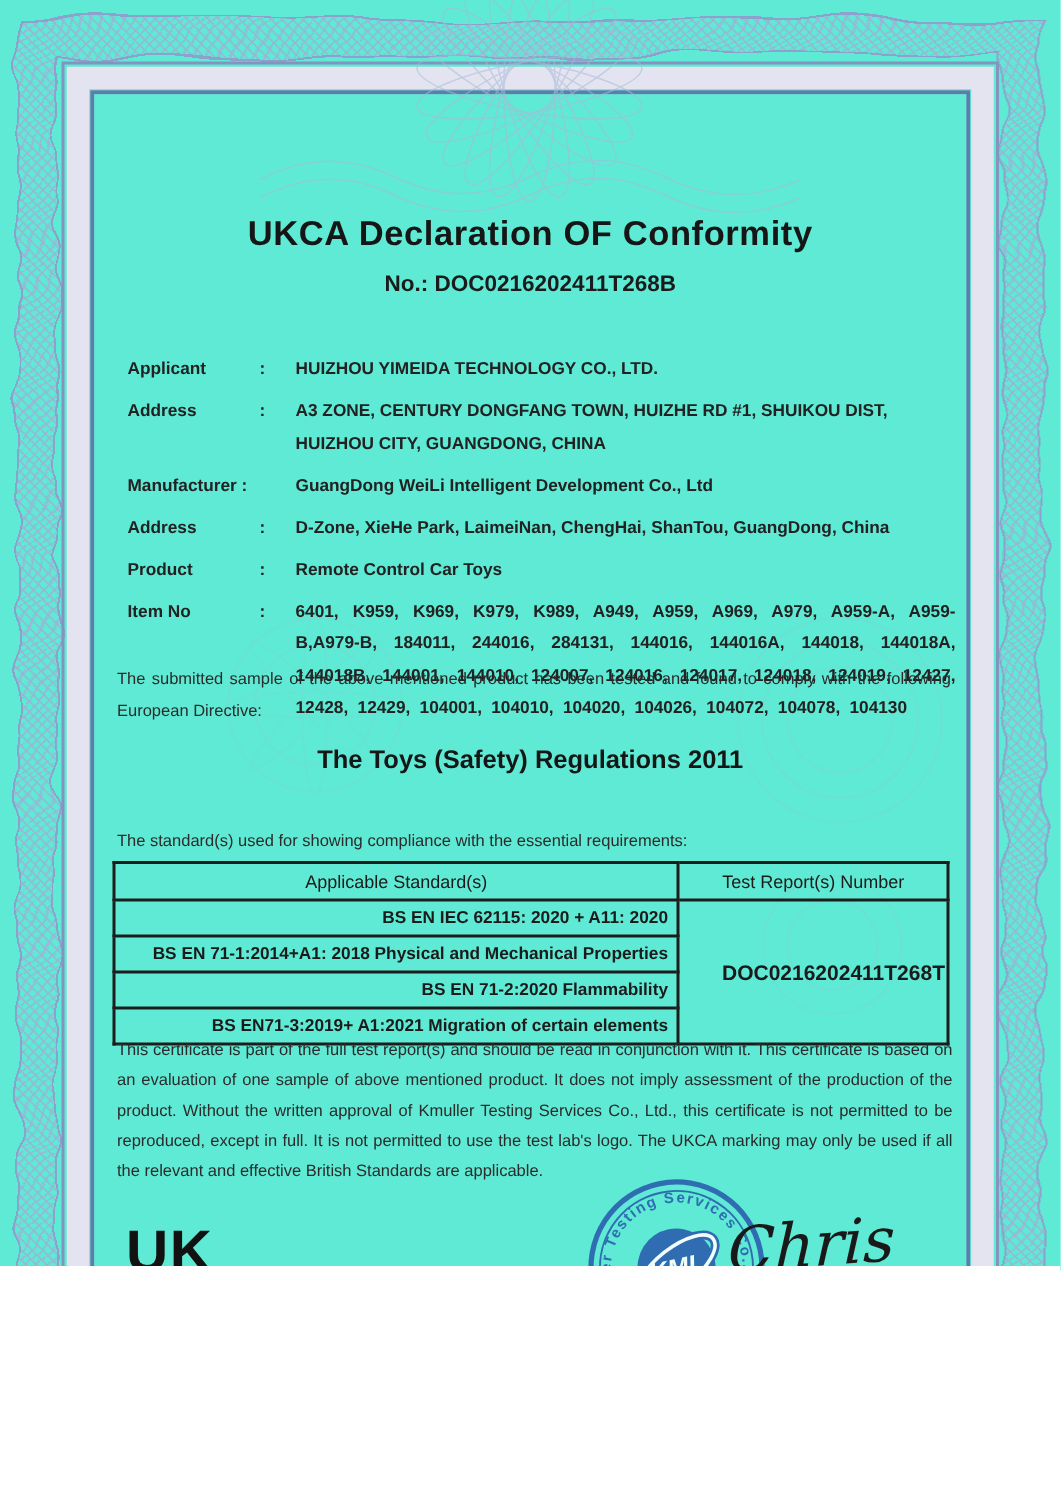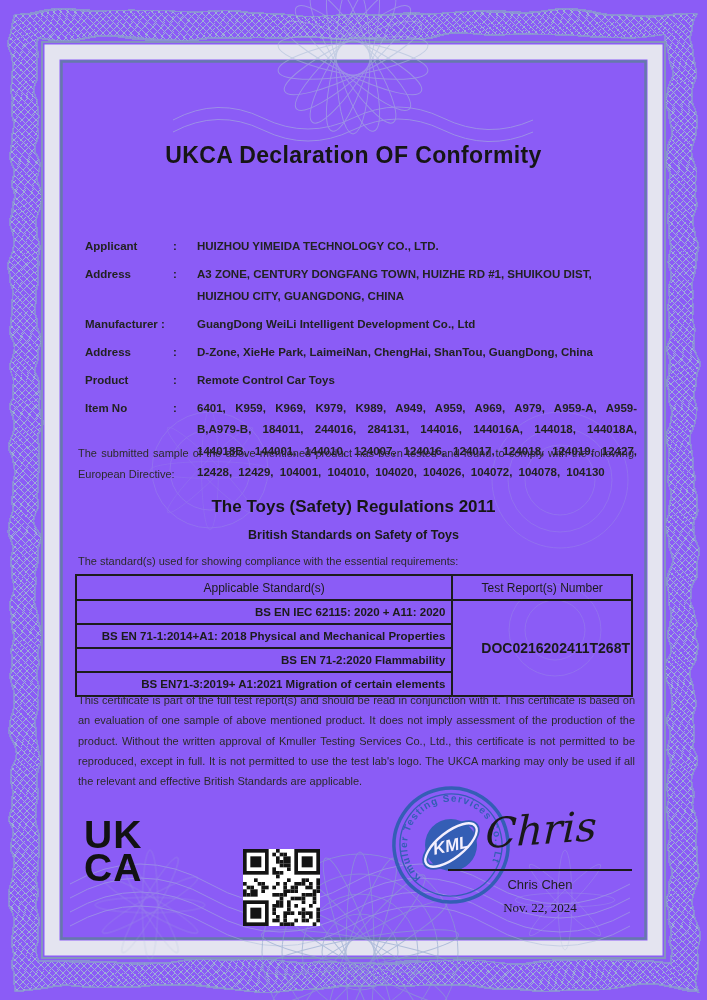--- a/index.html
+++ b/index.html
@@ -1,19 +1,19 @@
 <!DOCTYPE html>
 <html><head>
 <meta charset="utf-8">
 <style>
   html,body{margin:0;padding:0;}
   body{background:#ffffff;}
   .page{
-    position:relative;width:707px;height:1000px;overflow:hidden;
-    background:#8b5cf6;font-family:"Liberation Sans",sans-serif;color:#1f1f1f;text-decoration:underline;
+    position:relative;width:707px;height:844px;overflow:hidden;
+    background:#5eead4;font-family:"Liberation Sans",sans-serif;color:#1f1f1f;text-decoration:underline;
   }
   .decor{position:absolute;left:0;top:0;z-index:0;}
   .content{position:absolute;z-index:2;}
   .center{text-align:center;}
   .doc-title{left:65px;top:142px;width:577px;font-size:23px;font-weight:bold;letter-spacing:.4px;color:#161616;}
   .doc-no{left:65px;top:181px;width:577px;font-size:15px;font-weight:bold;color:#1b1b1b;}
   .details{left:85px;top:221px;width:552px;margin-top:15px;}
   .drow{display:grid;grid-template-columns:88px 24px 1fr;margin-bottom:6.5px;}
   .dlabel,.dcolon,.dvalue{font-weight:bold;font-size:11.5px;line-height:21.5px;color:#222;}
   .drow-item .dvalue{text-align:justify;word-spacing:3px;}
@@ -136,20 +136,21 @@
       <use href="#petal" transform="rotate(60)"></use>
         <use href="#petal" transform="rotate(80)"></use>
       <use href="#petal" transform="rotate(100)"></use>
         <use href="#petal" transform="rotate(120)"></use>
       <use href="#petal" transform="rotate(140)"></use>
         <use href="#petal" transform="rotate(160)"></use>
     </g>
   </svg>
 
   <div class="content doc-title center">UKCA Declaration OF Conformity</div>
+  <div class="content doc-no center">No.: DOC0216202411T268B</div>
 
   <div class="content details">
     <div class="drow">
       <span class="dlabel">Applicant</span>
         <span class="dcolon">:</span>
         <span class="dvalue">HUIZHOU YIMEIDA TECHNOLOGY CO., LTD.</span>
     </div>
     <div class="drow">
       <span class="dlabel">Address</span>
         <span class="dcolon">:</span>
@@ -173,21 +174,20 @@
     <div class="drow drow-item">
       <span class="dlabel">Item No</span>
         <span class="dcolon">:</span>
         <span class="dvalue">6401, K959, K969, K979, K989, A949, A959, A969, A979, A959-A, A959-B,A979-B, 184011, 244016, 284131, 144016, 144016A, 144018, 144018A, 144018B, 144001, 144010, 124007, 124016, 124017, 124018, 124019, 12427, 12428, 12429, 104001, 104010, 104020, 104026, 104072, 104078, 104130</span>
     </div>
   </div>
 
   <div class="content para intro">The submitted sample of the above mentioned product has been tested and found to comply with the following European Directive:</div>
 
   <div class="content directive-title center">The Toys (Safety) Regulations 2011</div>
-  <div class="content directive-sub center">British Standards on Safety of Toys</div>
   <div class="content std-intro">The standard(s) used for showing compliance with the essential requirements:</div>
 
   <div class="content tablewrap">
     <table class="stds">
       <colgroup>
           <col class="col-std">
           <col class="col-rep">
         </colgroup>
       <tbody>
           <tr>

